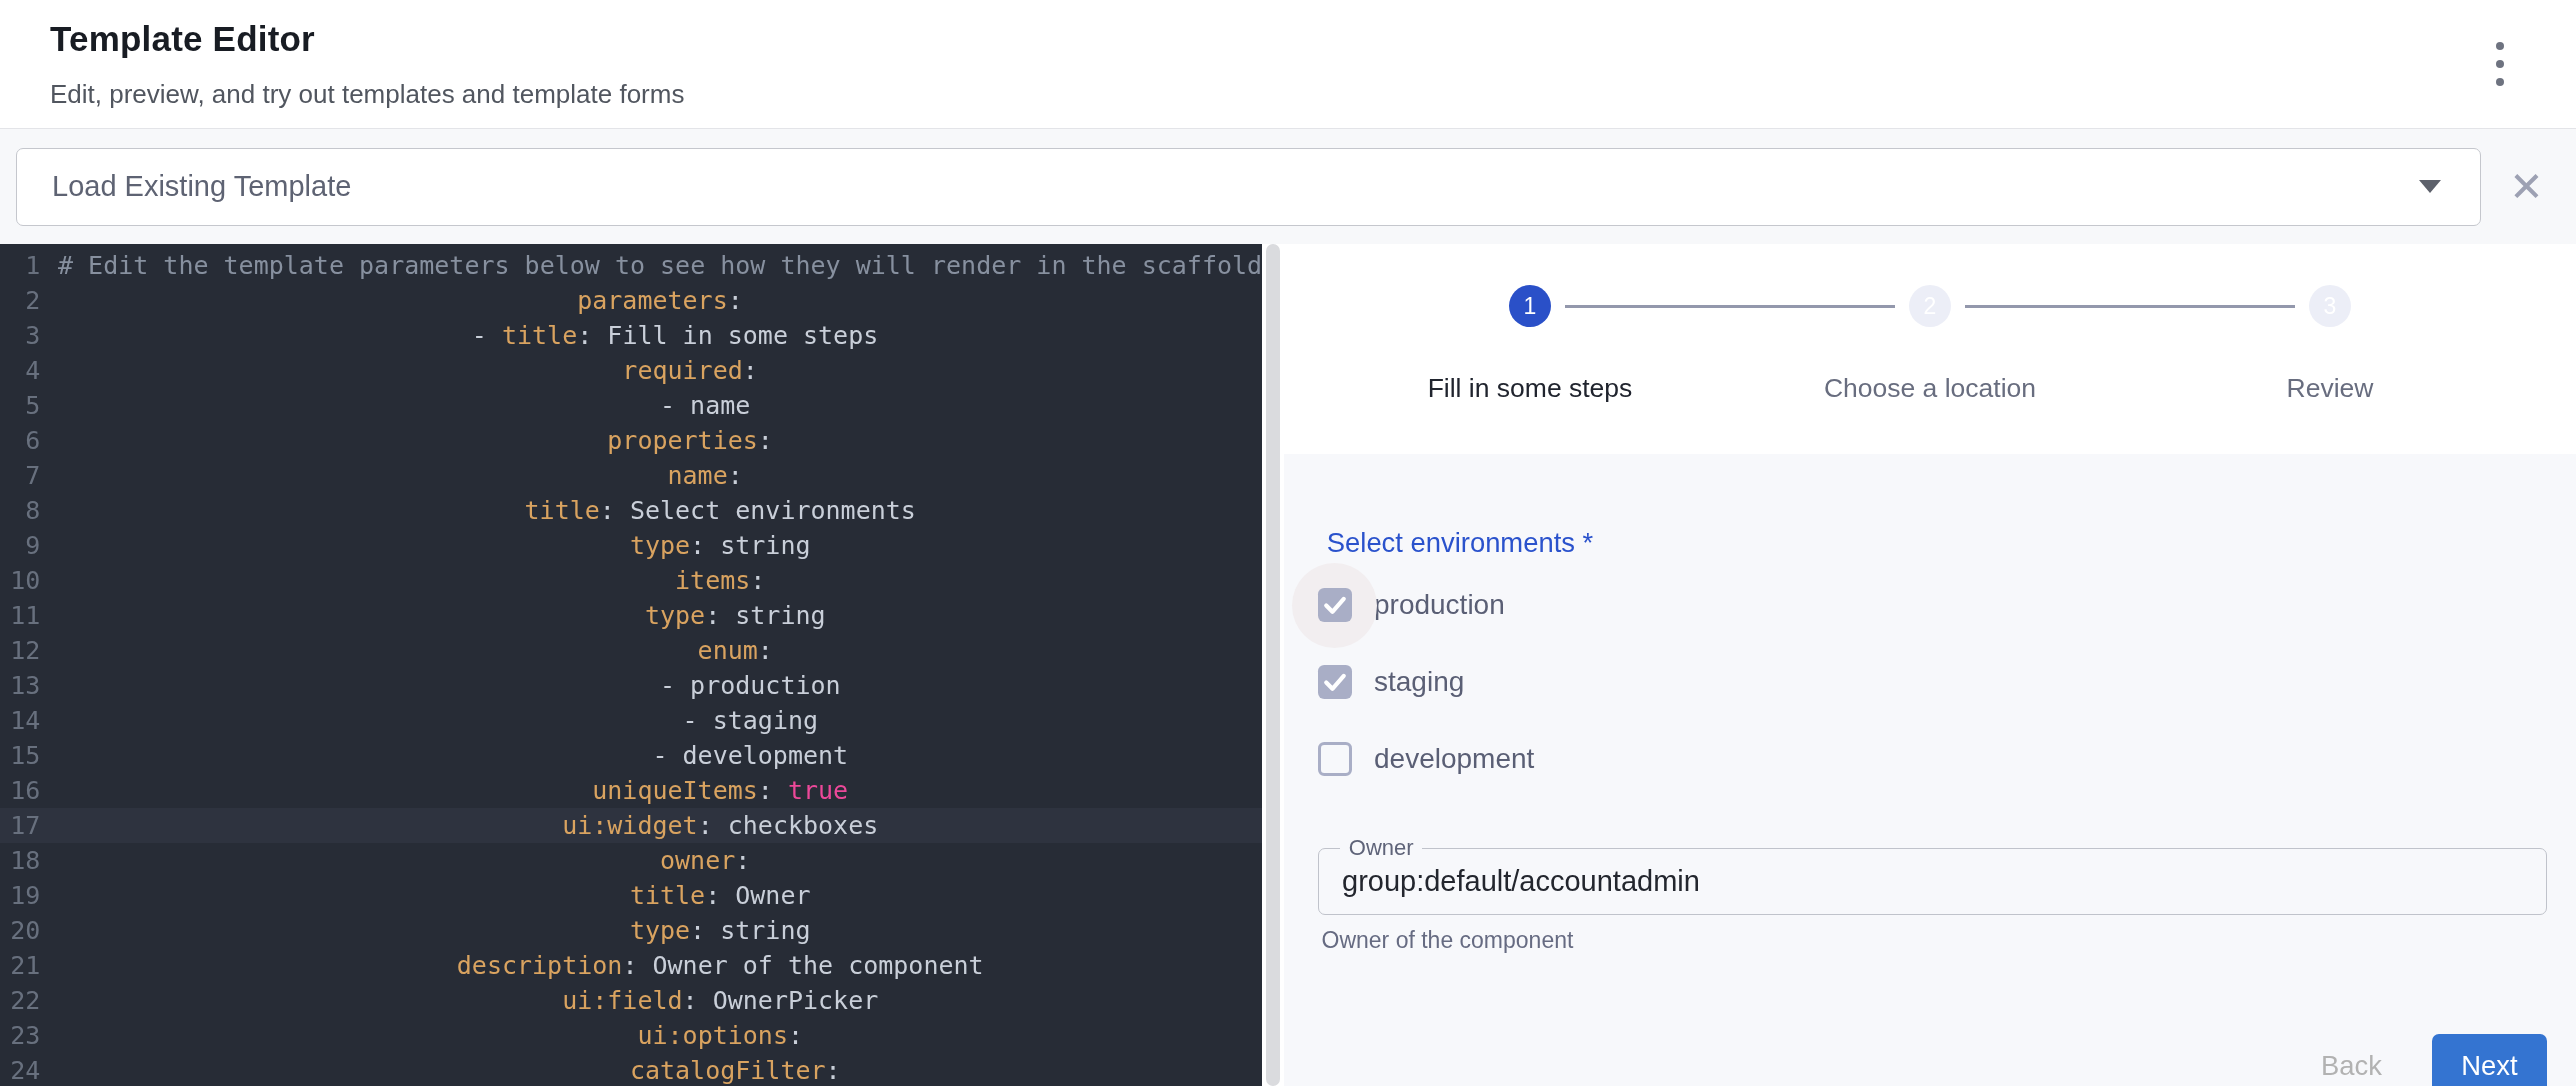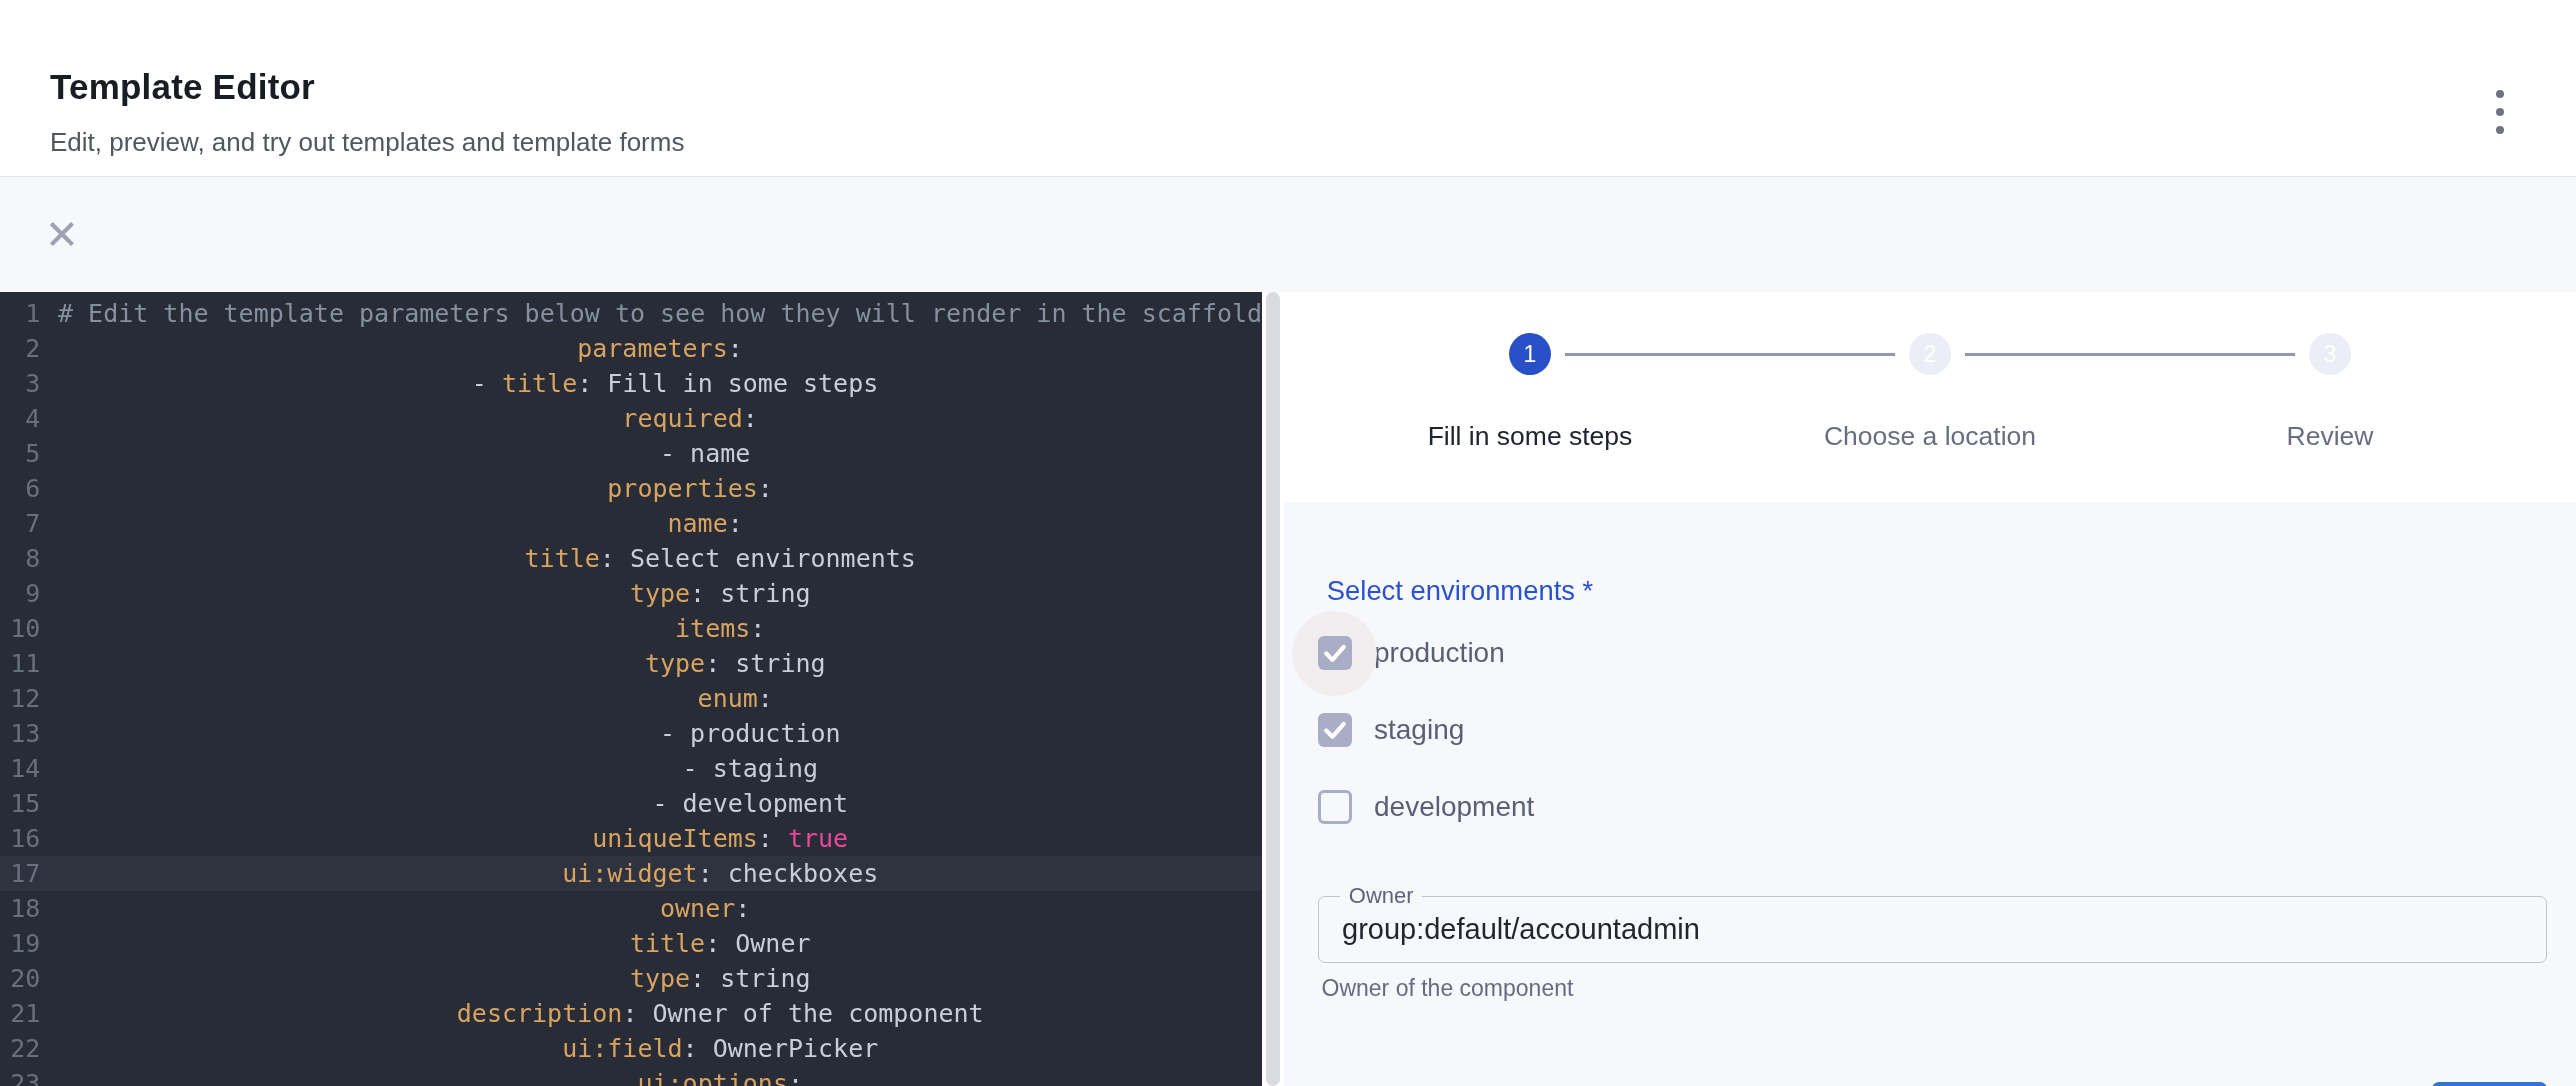--- a/index.html
+++ b/index.html
@@ -1,21 +1,21 @@
 <!DOCTYPE html>
 <html style="font-size:14px"><head>
 <meta charset="utf-8">
 <style>
   * { margin:0; padding:0; box-sizing:border-box; }
   html,body { background:#ffffff; }
   body { font-family:"Liberation Sans", sans-serif; width:2576px; height:1086px; overflow:hidden; }
   .app { width:2576px; height:1086px; display:flex; flex-direction:column; background:#fff; }
 
   
-  .header { height:129px; position:relative; padding:14px 50px 0 50px; background:#fff; border-bottom:1.8px solid #e3e4e8; flex:0 0 auto;margin-top:48px; }
+  .header { height:129px; position:relative; padding:14px 50px 0 50px; background:#fff; border-bottom:1.8px solid #e3e4e8; flex:0 0 auto; }
   .page-title { font-size:35px; font-weight:700; color:#181c23; letter-spacing:0.2px; padding-top:5.3px; }
   .page-subtitle { font-size:26px; color:#51565f; margin-top:19.5px; }
   .kebab { position:absolute; right:51px; top:39px; width:50px; height:50px; display:flex; flex-direction:column; align-items:center; justify-content:center; gap:9.7px; cursor:pointer; border-radius:50%; }
   .kebab i { width:8px; height:8px; border-radius:50%; background:#6e7380; }
 
   
   .select-bar { height:115px; background:#f7f8fa; display:flex; align-items:center; padding:0 16px; flex:0 0 auto; position:relative; }
   .select-box { height:78px; flex:1 1 auto; background:#fff; border:1.8px solid #c5c7cd; border-radius:7px; display:flex; align-items:center; padding:0 39px 0 35px; cursor:pointer; }
   .select-text { font-size:29px; color:#5e6373; flex:1 1 auto; }
   .caret { width:0; height:0; border-left:11.5px solid transparent; border-right:11.5px solid transparent; border-top:13.3px solid #5d616b; }
@@ -81,20 +81,24 @@
     <div class="page-title">Template Editor</div>
     <div class="page-subtitle">Edit, preview, and try out templates and template forms</div>
     <div class="kebab">
         <i></i>
         <i></i>
         <i></i>
       </div>
   </div>
 
   <div class="select-bar">
+    <div class="select-box">
+      <span class="select-text">Load Existing Template</span>
+      <span class="caret"></span>
+    </div>
     <div class="clear-btn">✕</div>
   </div>
 
   <div class="main">
 
     <div class="editor">
       <div>
           <div class="code-line"><span class="ln">1</span><span class="code-text"><span class="tok-c"># Edit the template parameters below to see how they will render in the scaffold</span></span></div>
           <div class="code-line"><span class="ln">2</span><span class="code-text"><span class="tok-k">parameters</span><span class="tok-p">:</span></span></div>
           <div class="code-line"><span class="ln">3</span><span class="code-text"><span class="tok-v">  - </span><span class="tok-k">title</span><span class="tok-p">: </span><span class="tok-v">Fill in some steps</span></span></div>

